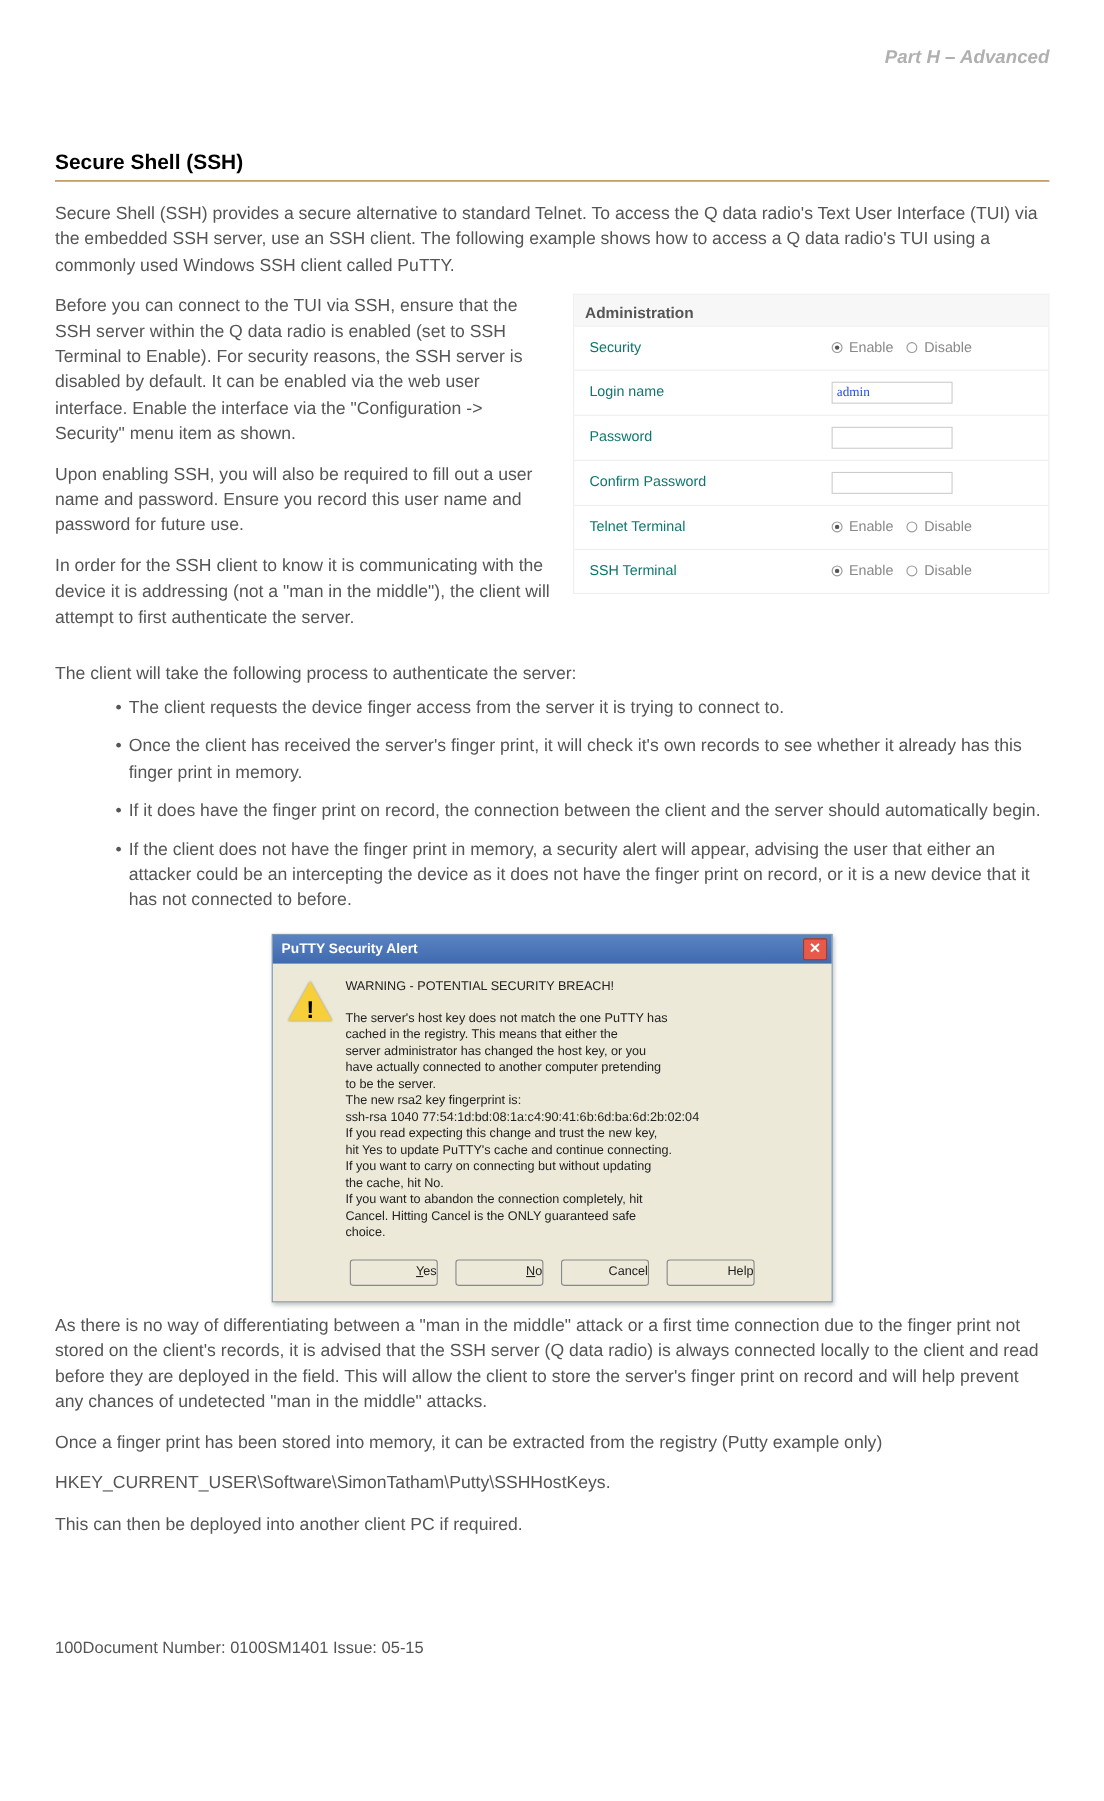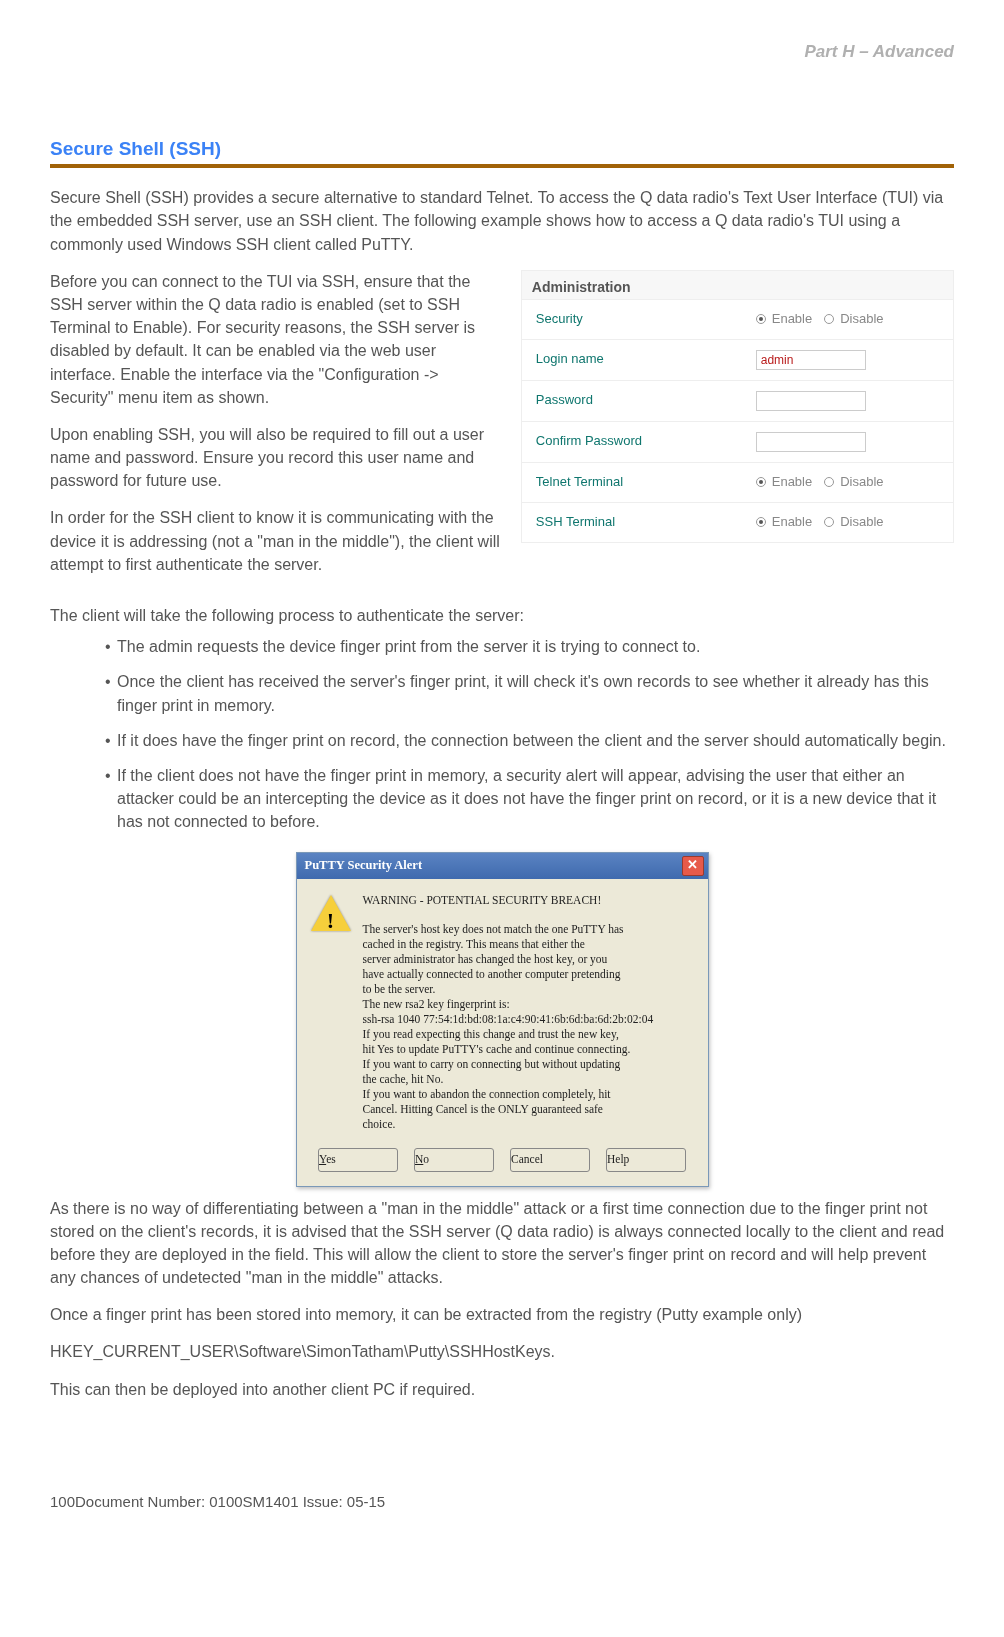--- a/index.html
+++ b/index.html
@@ -15,24 +15,24 @@
   }
   .part-header {
     text-align: right;
     color: #b0b0b0;
     font-weight: 600;
     font-size: 17px;
     margin-bottom: 70px;
     font-style: italic;
   }
   .section-title {
-    color: #3b82f6;
+    color: #000000;
     font-weight: 600;
     font-size: 19px;
-    border-bottom: 4px solid #a16207;
+    border-bottom: 1px solid #a16207;
     padding-bottom: 2px;
     margin-bottom: 18px;
   }
   .intro-para { margin-bottom: 14px; }
   .two-col { display: flex; gap: 16px; margin-bottom: 14px; }
   .two-col .left { flex: 1.05; }
   .two-col .left p { margin-bottom: 14px; }
   .two-col .right { flex: 1; }
   .admin-panel {
     border: 1px solid #eee;
@@ -58,31 +58,31 @@
   .radiodot {
     display:inline-block; width:10px; height:10px; border:1px solid #999;
     border-radius:50%; position:relative; margin-right:2px; vertical-align:middle;
   }
   .radiodot.sel::after {
     content:''; position:absolute; left:2px; top:2px; width:4px; height:4px;
     background:#555; border-radius:50%;
   }
   .txtbox {
     border:1px solid #ccc; height:20px; width:110px; padding:1px 4px;
-    font-size:12px; color:#b91c1c; background:#fff;
+    font-size:12px; color:#1d4ed8; background:#fff;font-family:Liberation Serif, serif;
   }
   ul.bullets { list-style: none; padding-left: 55px; margin: 8px 0 18px 0; }
   ul.bullets li { position: relative; padding-left: 12px; margin-bottom: 12px; }
   ul.bullets li::before {
     content: '•'; position: absolute; left: 0; top: 0; color:#555;
   }
   .putty-wrap { display:flex; justify-content:center; margin: 6px 0 10px 0; }
   .putty {
-    width: 413px;
-    font-family: Liberation Serif, serif;
+    width: 510px;
+    font-family: Liberation Sans, sans-serif;
     font-size: 11.5px;
     background: #ece9d8;
     border: 1px solid #7a98b8;
     box-shadow: 1px 2px 4px rgba(0,0,0,.25);
   }
   .putty-title {
     background: linear-gradient(#5a83c2, #3f6aae);
     color: #fff;
     display:flex; align-items:center; justify-content:space-between;
     padding: 3px 4px 3px 8px;
@@ -109,21 +109,21 @@
     font-weight:bold; font-size:22px; color:#000;
   }
   .putty-text { color:#222; line-height:1.3; }
   .putty-text p { margin-bottom: 0; }
   .putty-buttons {
     display:flex; justify-content:center; gap:16px; padding: 10px 0 14px 0;
   }
   .putty-btn {
     width:80px; height:24px; background:#ece9d8;
     border:1px solid #888; border-radius:3px;
-    font-size:11.5px; display:flex; align-items:center; justify-content:flex-start;
+    font-size:11.5px; display:flex; align-items:center; justify-content:flex-end;
     color:#222;
   }
   .putty-btn .u { text-decoration: underline; }
   .after-para { margin-bottom: 14px; }
   .footer {
     display:flex; 
     margin-top: 90px; font-size:15px; color:#555;
   }
 </style>
 </head>
@@ -198,21 +198,21 @@
           <span>Disable</span>
         </div>
       </div>
     </div>
   </div>
 </div>
 
 <p>The client will take the following process to authenticate the server:</p>
 
 <ul class="bullets">
-  <li>The admin requests the device finger print from the server it is trying to connect to.</li>
+  <li>The client requests the device finger access from the server it is trying to connect to.</li>
   <li>Once the client has received the server's finger print, it will check it's own records to see whether it already has this finger print in memory.</li>
   <li>If it does have the finger print on record, the connection between the client and the server should automatically begin.</li>
   <li>If the client does not have the finger print in memory, a security alert will appear, advising the user that either an attacker could be an intercepting the device as it does not have the finger print on record, or it is a new device that it has not connected to before.</li>
 </ul>
 
 <div class="putty-wrap">
   <div class="putty">
     <div class="putty-title">
       <span>PuTTY Security Alert</span>
       <span class="putty-close">✕</span>

